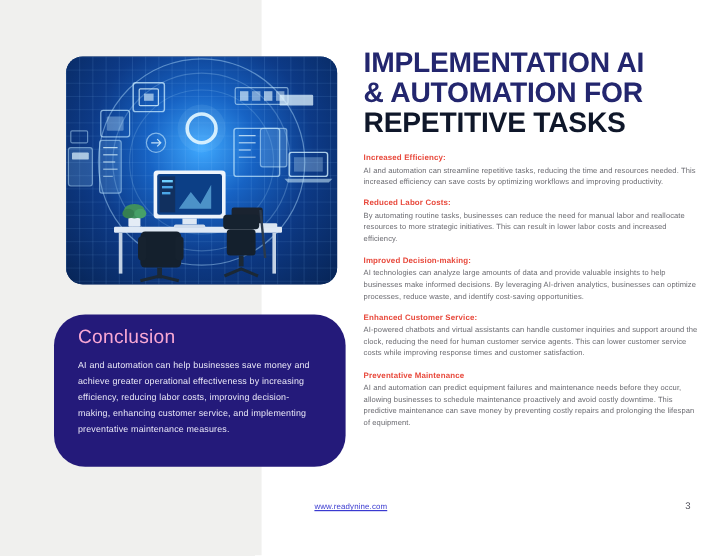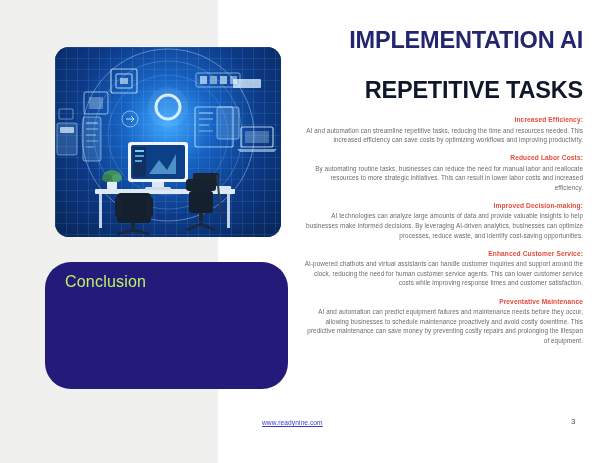--- a/index.html
+++ b/index.html
@@ -60,40 +60,39 @@
     left: 45px;
     top: 262px;
     width: 243px;
     height: 127px;
     background: #241a7a;
     border-radius: 26px;
     box-sizing: border-box;
     padding: 11px 20px 12px 20px;
   }
   #conclusion-title {
-    color: #bef264;
+    color: #f9a8d4;
     font-size: 16px;
     font-weight: 400;
     margin: 0 0 7px 0;
     letter-spacing: 0.2px;
   }
   #conclusion-body {
     color: #e9e7f7;
     font-size: 7.4px;
     line-height: 13.2px;
     margin: 0;
     letter-spacing: 0.15px;
   }
   
   #content {
     position: absolute;
     left: 303px;
-    top: 28px;
+    top: 40px;
     width: 280px;
-    text-align: right;
   }
   #main-heading {
     margin: 0 0 13px 0;
     font-size: 23.5px;
     line-height: 25px;
     font-weight: bold;
     color: #23266e;
     letter-spacing: -0.2px;
   }
   #main-heading .accent { color: #0f172a; }
@@ -214,26 +213,27 @@
       <rect x="131" y="132" width="30" height="12" rx="3" fill="#16222f"></rect>
       <rect x="134" y="144" width="24" height="22" rx="3" fill="#14202d"></rect>
       <rect x="144" y="166" width="4" height="9" fill="#1b2835"></rect>
       <path d="M132 183 l14 -6 l14 6" stroke="#1b2835" stroke-width="2.5" fill="none"></path>
       <line x1="162" y1="128" x2="166" y2="168" stroke="#2b3a4d" stroke-width="2"></line>
     </svg>
   </div>
 
   <div id="conclusion-card">
     <h2 id="conclusion-title">Conclusion</h2>
+    <p id="conclusion-body">AI and automation can help businesses save money and achieve greater operational effectiveness by increasing efficiency, reducing labor costs, improving decision-making, enhancing customer service, and implementing preventative maintenance measures.</p>
   </div>
 
   <div id="content">
     <h1 id="main-heading">
       <span>IMPLEMENTATION AI</span><br>
-      <br>
+      <span>&amp; AUTOMATION FOR</span><br>
       <span class="accent">REPETITIVE TASKS</span>
     </h1>
 
     <div class="section">
       <p class="section-title">Increased Efficiency:</p>
       <p class="section-body">AI and automation can streamline repetitive tasks, reducing the time and resources needed. This increased efficiency can save costs by optimizing workflows and improving productivity.</p>
     </div>
 
     <div class="section">
       <p class="section-title">Reduced Labor Costs:</p>

